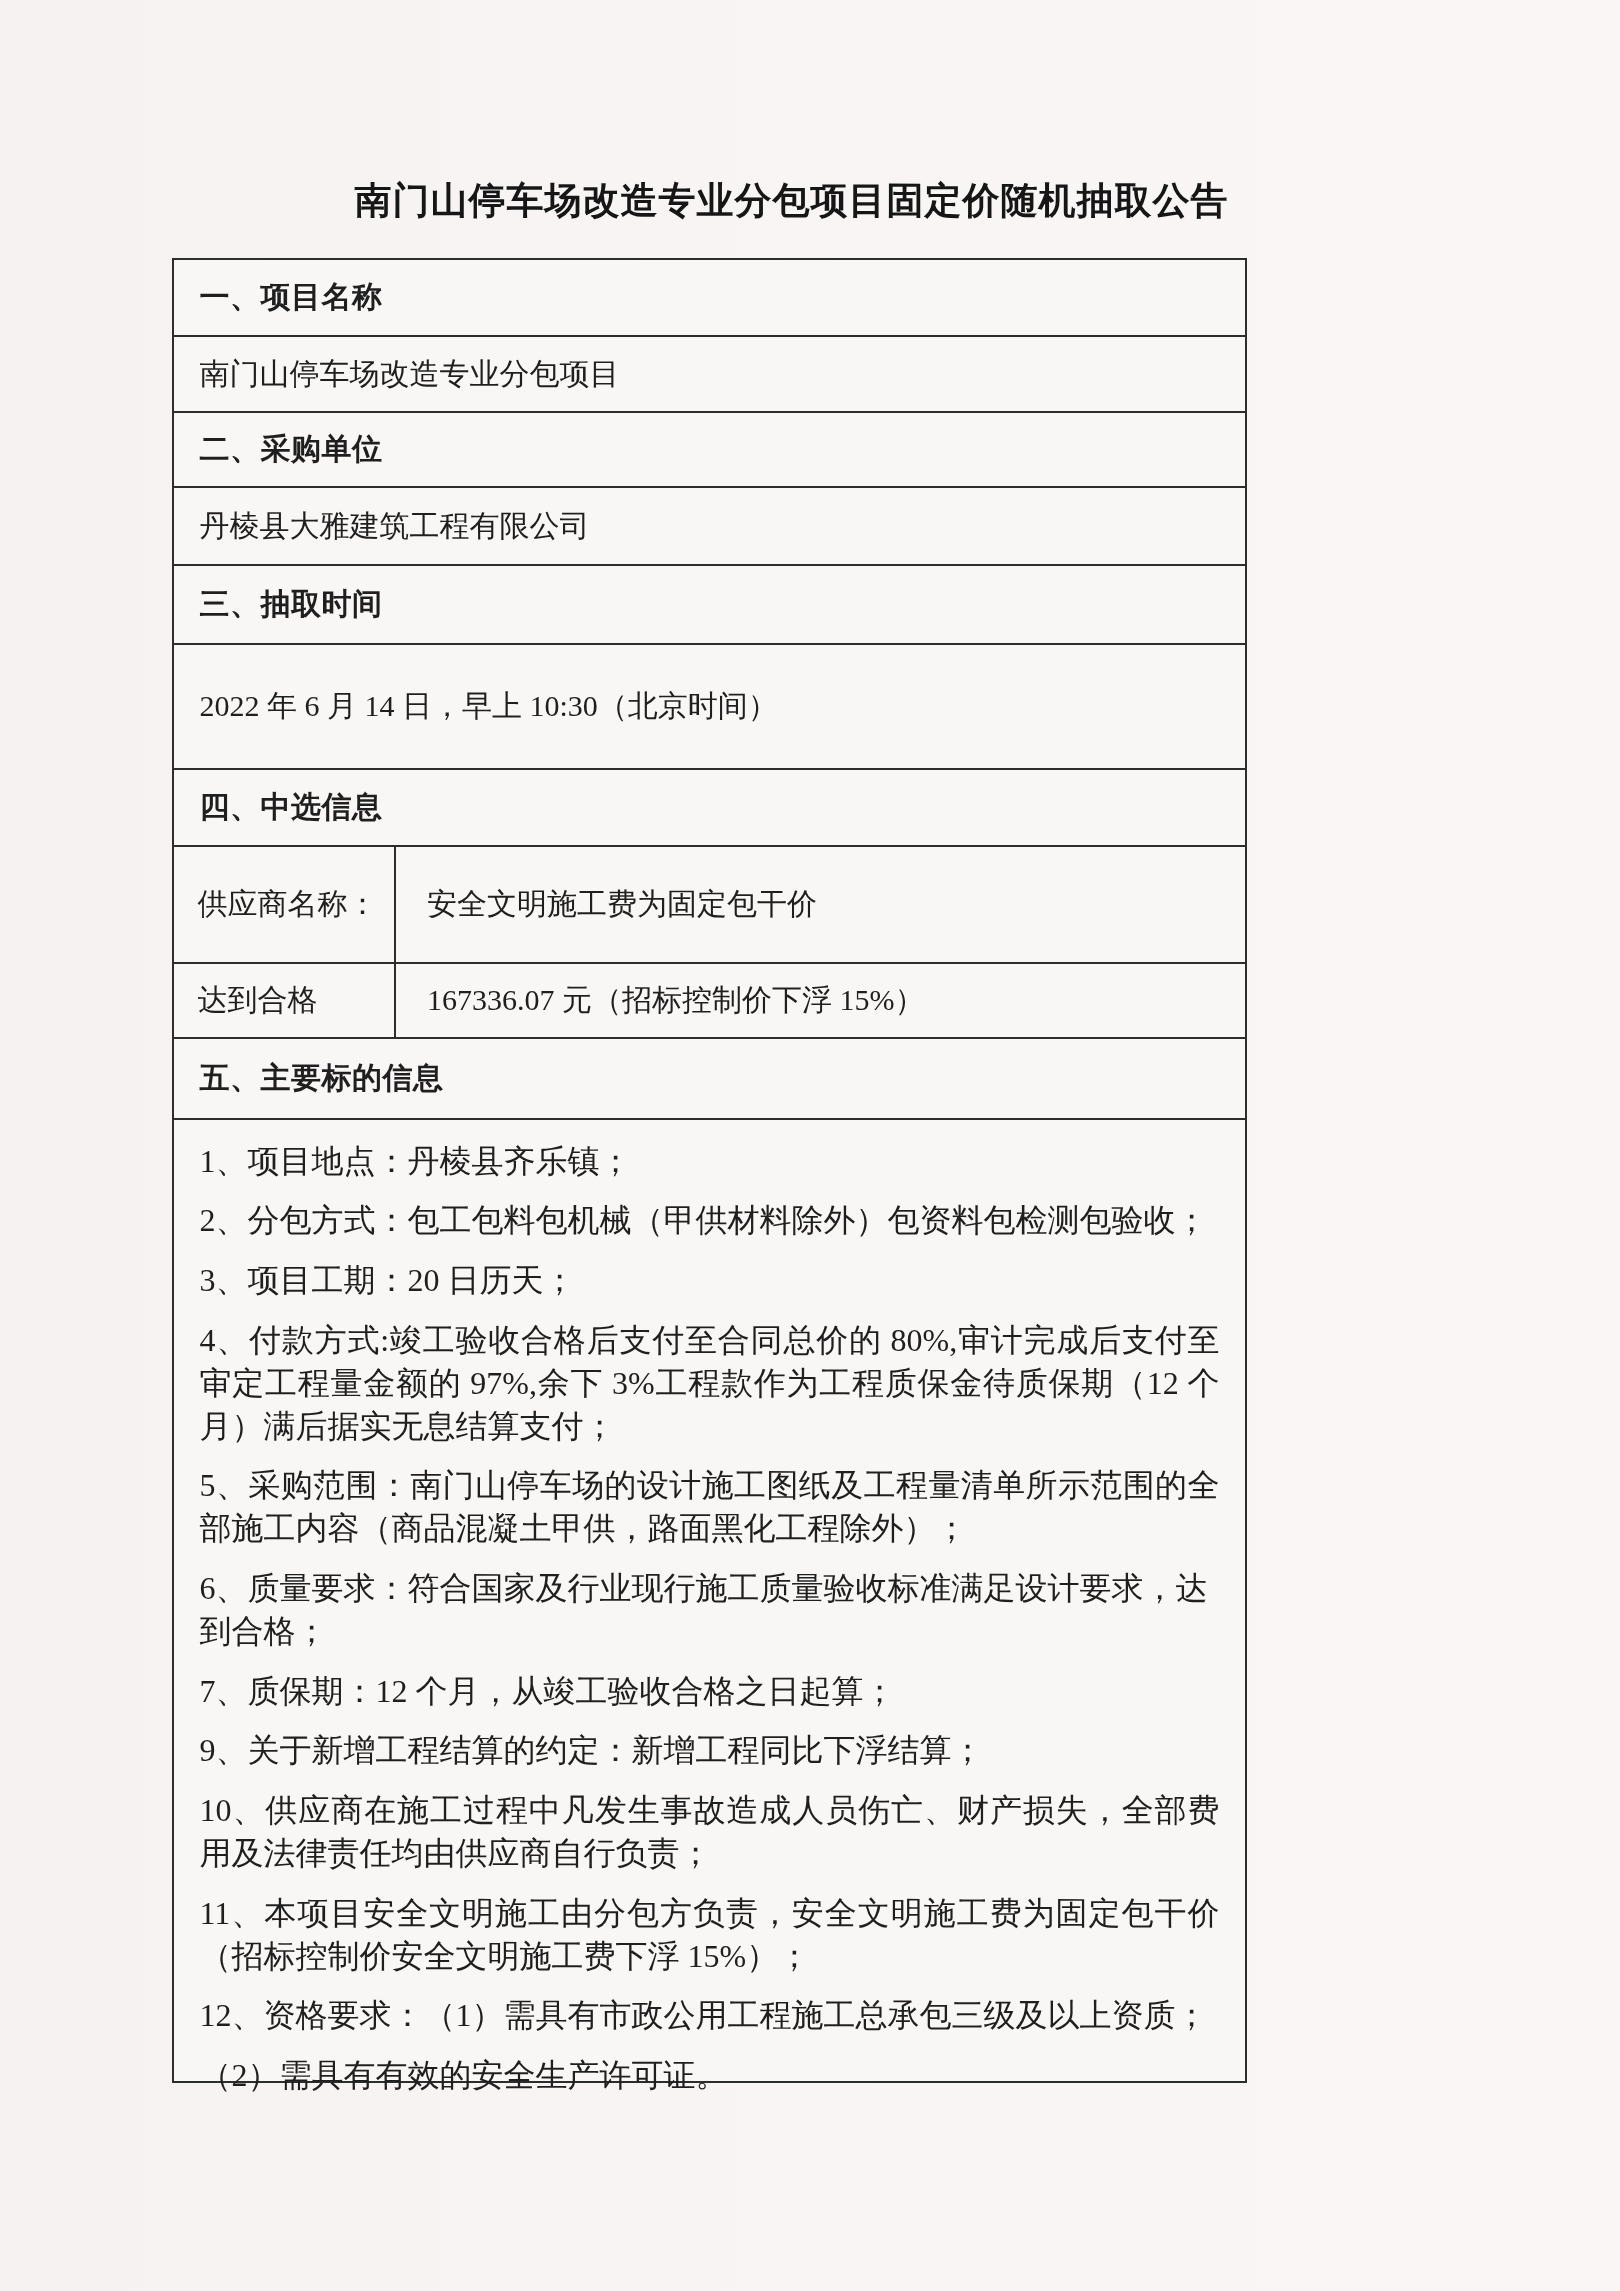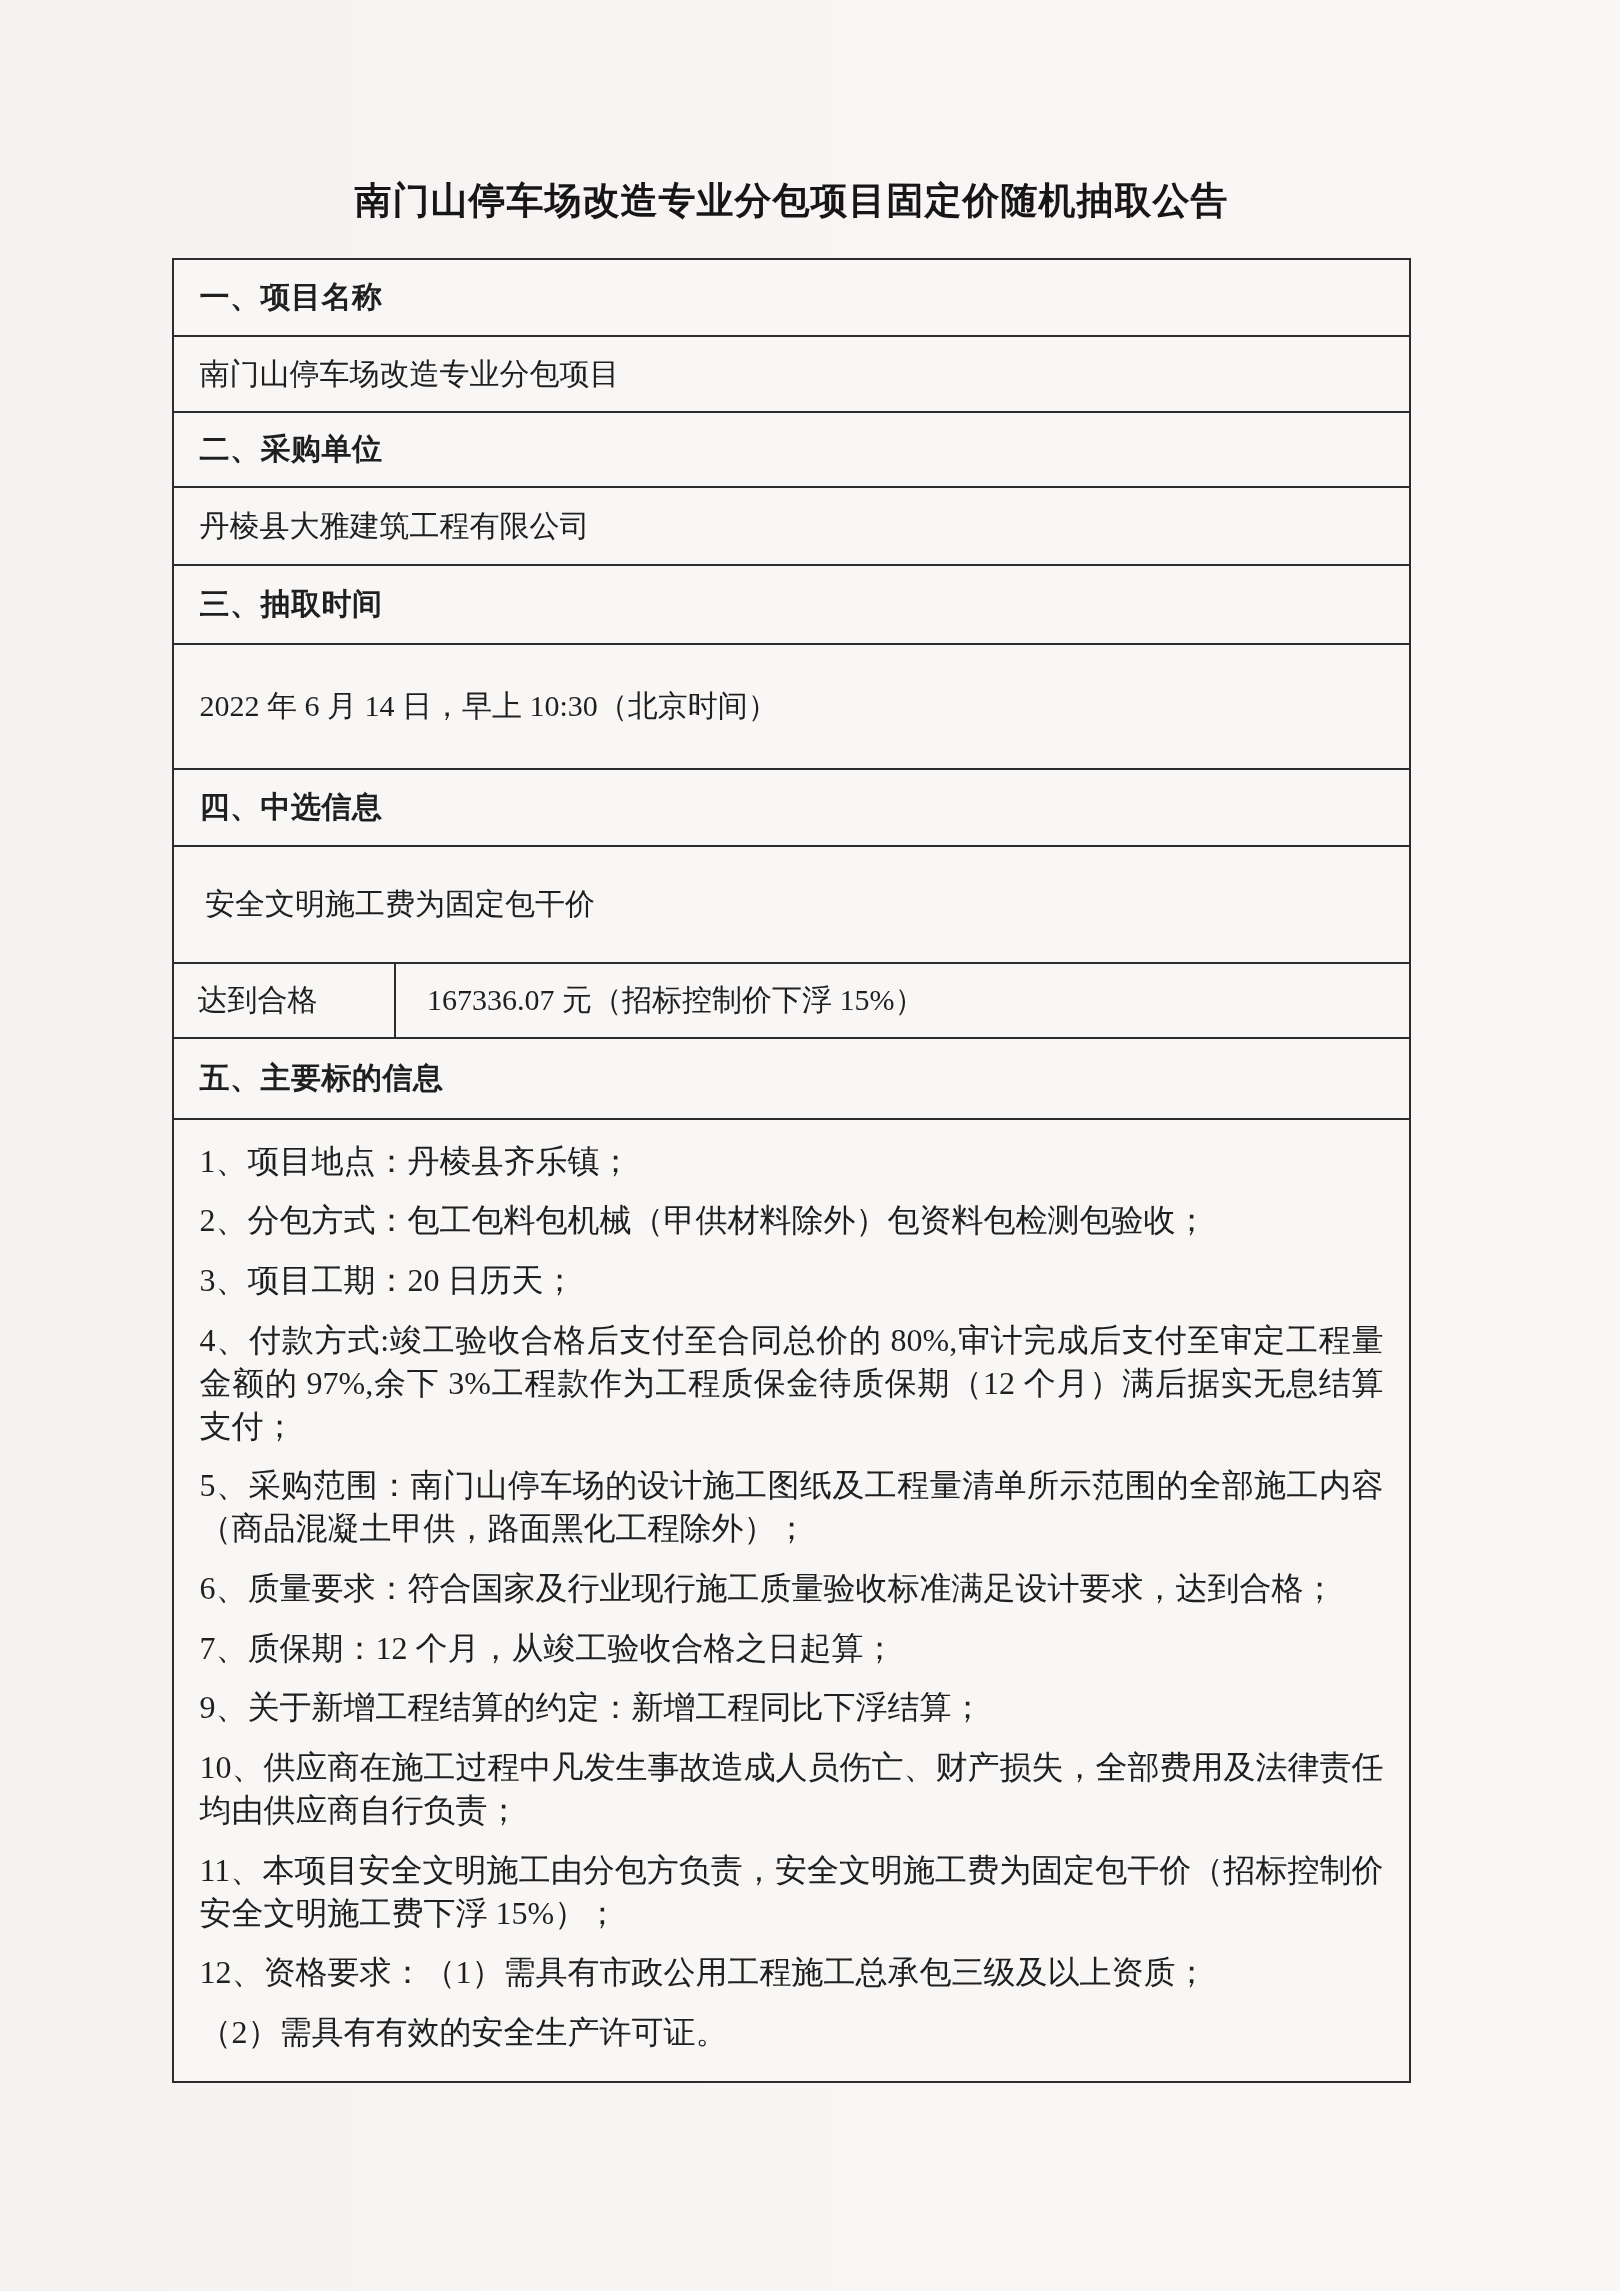--- a/index.html
+++ b/index.html
@@ -27,21 +27,21 @@
     margin:0;
     text-align:center;
     font-family:"Liberation Sans","DejaVu Sans",sans-serif;
     font-size:37px;
     font-weight:bold;
     letter-spacing:1px;
     color:#161616;
   }
   .doc-table{
     position:absolute;
-    left:172px;top:258px;width:1239px;
+    left:172px;top:258px;width:1075px;
     border:2px solid var(--line);
     background:var(--cell);
     box-sizing:border-box;
   }
   .row{
     box-sizing:border-box;
     display:flex;
     align-items:center;
     padding:0 0 0 25.5px;
   }
@@ -121,20 +121,21 @@
       <span>三、抽取时间</span>
     </div>
     <div class="row body r6">
       <span>2022 年 6 月 14 日，早上 10:30（北京时间）</span>
     </div>
 
     <div class="row hdr r7">
       <span>四、中选信息</span>
     </div>
     <div class="row twocol r8">
+      <div class="label">供应商名称：</div>
       <div class="value">安全文明施工费为固定包干价</div>
     </div>
     <div class="row twocol r9">
       <div class="label">达到合格</div>
       <div class="value">167336.07 元（招标控制价下浮 15%）</div>
     </div>
 
     <div class="row hdr r10">
       <span>五、主要标的信息</span>
     </div>

